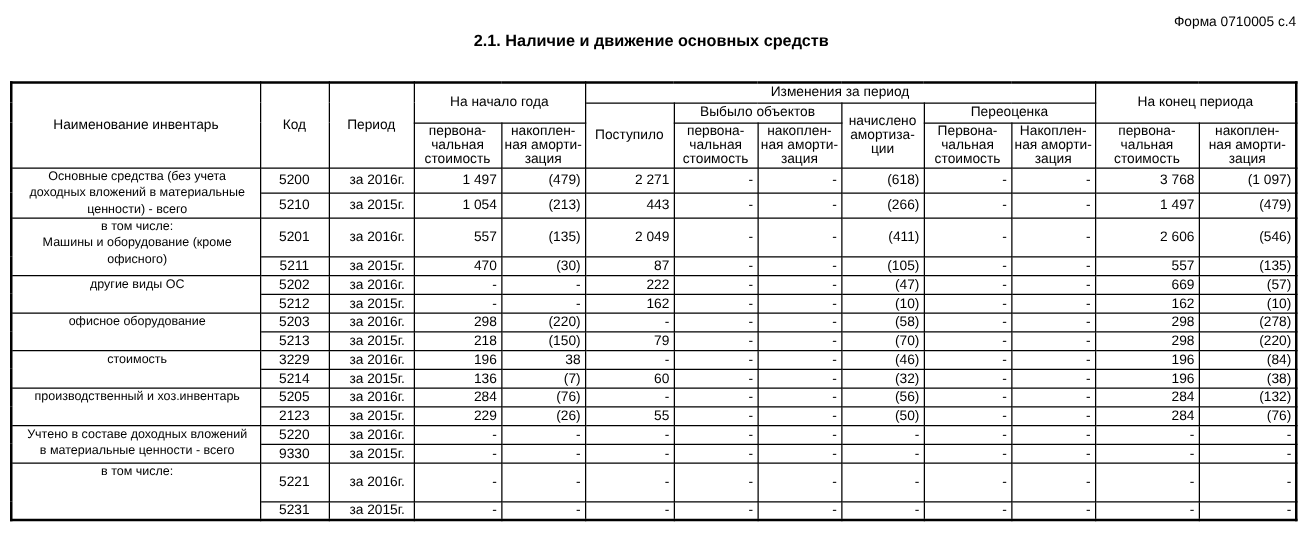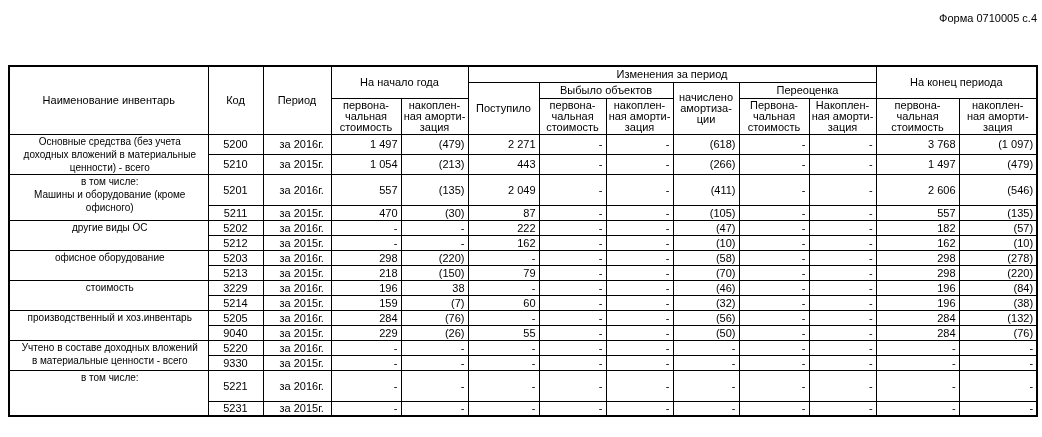--- a/index.html
+++ b/index.html
@@ -19,20 +19,21 @@
   td.code-cell{text-align:center;white-space:nowrap;padding:0 2px;}
   td.period-cell{text-align:center;white-space:nowrap;padding:0 16px;}
   td.num{text-align:right;white-space:nowrap;padding:0 3px 0 0;line-height:12px;}
 </style>
 </head>
 <body>
 
 <div class="form-label">Форма 0710005 с.4</div>
 
 <div class="titles">
+  <div>2.1. Наличие и движение основных средств</div>
 </div>
 
 <table class="main">
   <colgroup>
     <col style="width:199px">
       <col style="width:55px">
       <col style="width:68px">
     <col style="width:70px">
       <col style="width:67px">
       <col style="width:71px">
@@ -144,21 +145,21 @@
         <td class="code-cell">5202</td>
         <td class="period-cell">за 2016г.</td>
         <td class="num">-</td>
         <td class="num">-</td>
         <td class="num">222</td>
         <td class="num">-</td>
         <td class="num">-</td>
         <td class="num">(47)</td>
         <td class="num">-</td>
         <td class="num">-</td>
-        <td class="num">182</td>
+        <td class="num">669</td>
         <td class="num">(57)</td>
       </tr>
       <tr>
         <td class="code-cell">5212</td>
         <td class="period-cell">за 2015г.</td>
         <td class="num">-</td>
         <td class="num">-</td>
         <td class="num">162</td>
         <td class="num">-</td>
         <td class="num">-</td>
@@ -212,21 +213,21 @@
         <td class="num">-</td>
         <td class="num">(46)</td>
         <td class="num">-</td>
         <td class="num">-</td>
         <td class="num">196</td>
         <td class="num">(84)</td>
       </tr>
       <tr>
         <td class="code-cell">5214</td>
         <td class="period-cell">за 2015г.</td>
-        <td class="num">159</td>
+        <td class="num">136</td>
         <td class="num">(7)</td>
         <td class="num">60</td>
         <td class="num">-</td>
         <td class="num">-</td>
         <td class="num">(32)</td>
         <td class="num">-</td>
         <td class="num">-</td>
         <td class="num">196</td>
         <td class="num">(38)</td>
       </tr>
@@ -241,21 +242,21 @@
         <td class="num">-</td>
         <td class="num">-</td>
         <td class="num">-</td>
         <td class="num">(56)</td>
         <td class="num">-</td>
         <td class="num">-</td>
         <td class="num">284</td>
         <td class="num">(132)</td>
       </tr>
       <tr>
-        <td class="code-cell">9040</td>
+        <td class="code-cell">2123</td>
         <td class="period-cell">за 2015г.</td>
         <td class="num">229</td>
         <td class="num">(26)</td>
         <td class="num">55</td>
         <td class="num">-</td>
         <td class="num">-</td>
         <td class="num">(50)</td>
         <td class="num">-</td>
         <td class="num">-</td>
         <td class="num">284</td>

